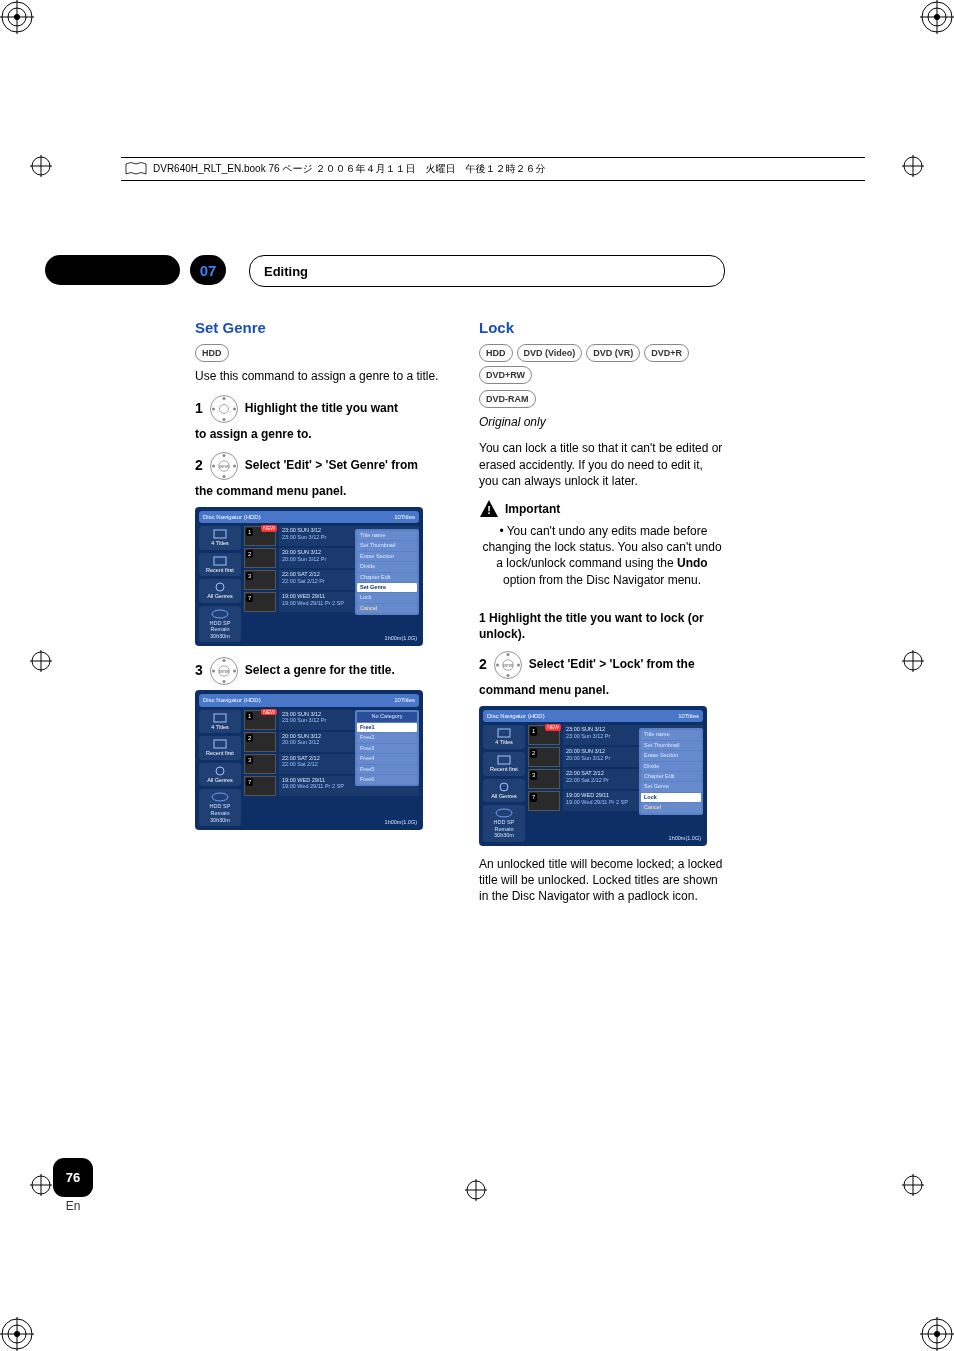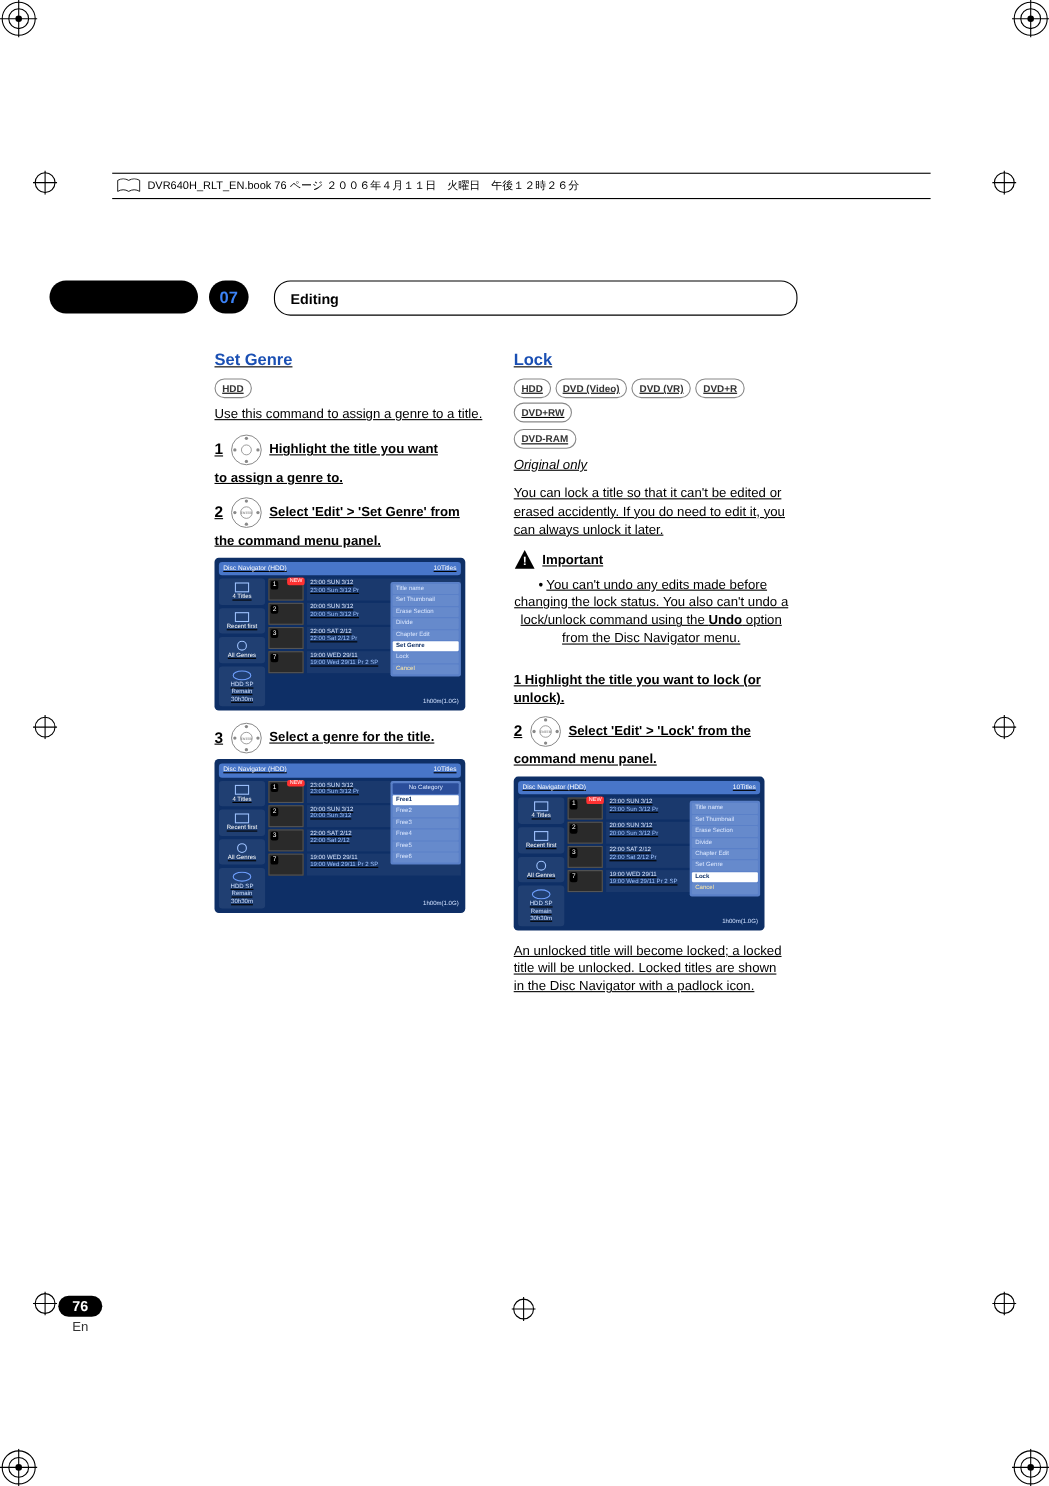--- a/index.html
+++ b/index.html
@@ -16,21 +16,21 @@
     height: 1351px;
     position: relative;
   }
   .reg-mark {
     position: absolute;
     width: 34px;
     height: 34px;
   }
   .header-bar {
     position: absolute;
-    left: 102px;
+    left: 121px;
     top: 157px;
     width: 744px;
     border-top: 1px solid #000;
     border-bottom: 1px solid #000;
     padding: 4px 0;
     font-size: 10px;
     display: flex;
     align-items: center;
   }
   .header-bar .book-icon {
@@ -76,24 +76,23 @@
     padding-left:14px;
     font-weight:bold;
     font-size:13px;
   }
   .content {
     position:absolute;
     left:195px;
     top:318px;
     width:530px;
     display:flex;
-    gap:22px;
+    gap:38px;
     font-size:12px;
     line-height:1.35;
-    text-decoration:underline;
   }
   .col { width:250px; }
   h3.sect {
     color:#1a4fb3;
     font-size:15px;
     margin:0 0 6px 0;
   }
   h3.lock { margin-top:0; }
   .badge-row { margin-bottom:6px; display:flex; flex-wrap:wrap; gap:4px; }
   .badge {
@@ -253,21 +252,21 @@
     bottom:138px;
     width:40px;
     text-align:center;
   }
   .pagefoot .pill {
     background:#000;
     color:#fff;
     font-weight:bold;
     font-size:13px;
     border-radius:11px;
-    padding:2px 0;
+    padding:12px 0;
   }
   .pagefoot .lang { font-size:12px; margin-top:2px; color:#333; }
 </style>
 </head>
 <body>
 <div class="page">
 
 <svg class="reg-mark" style="left:0;top:0" viewBox="0 0 34 34">
       <circle cx="17" cy="17" r="15" fill="none" stroke="#000"></circle>
       <circle cx="17" cy="17" r="9" fill="none" stroke="#000"></circle>

